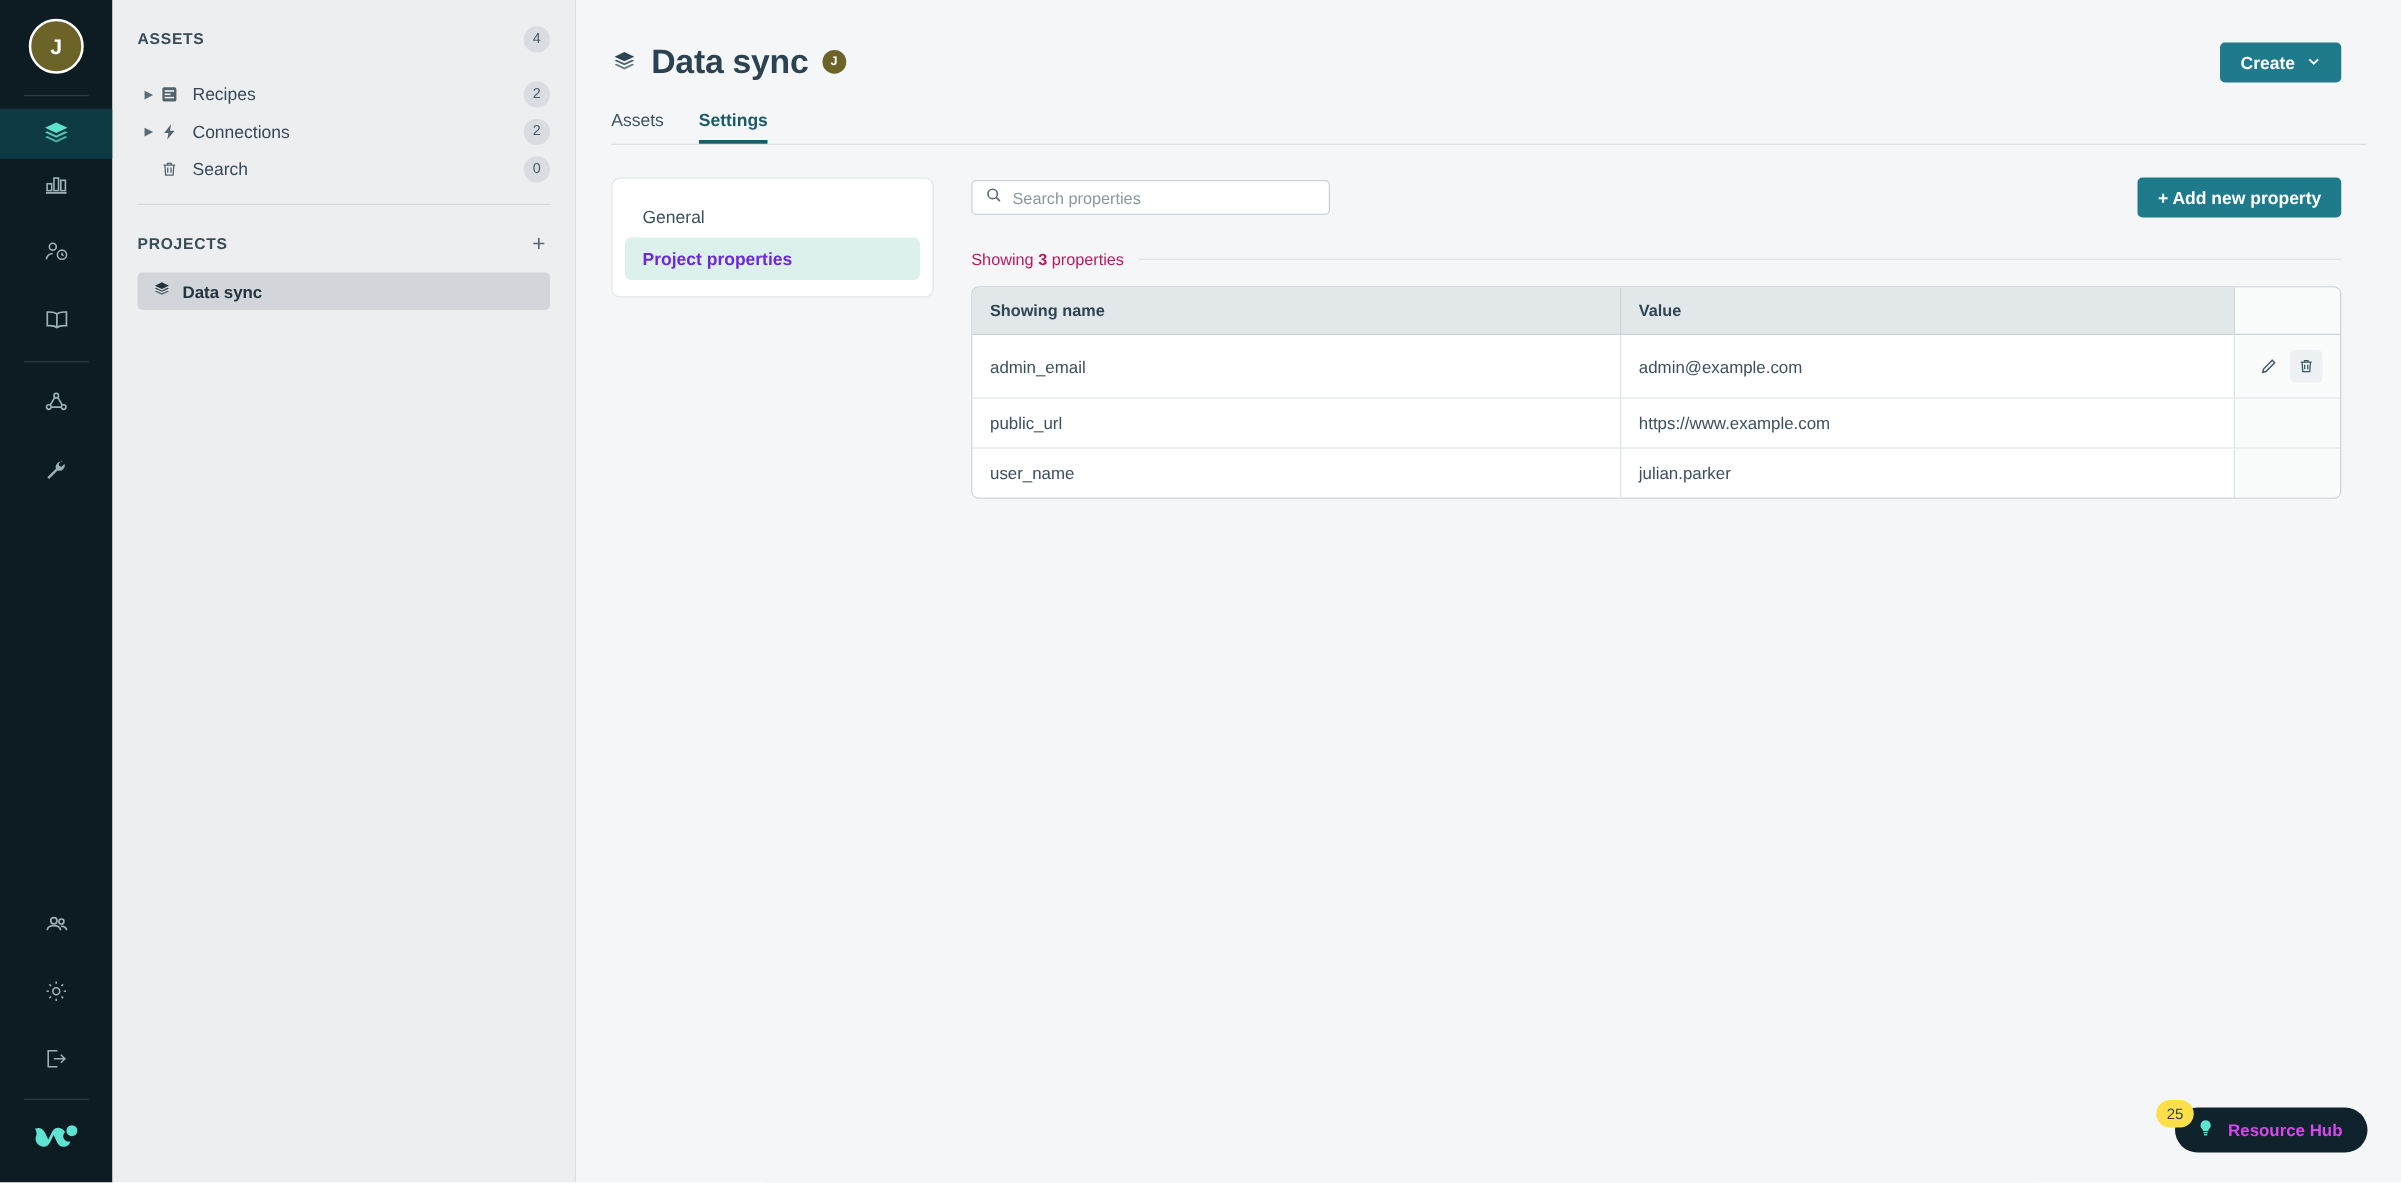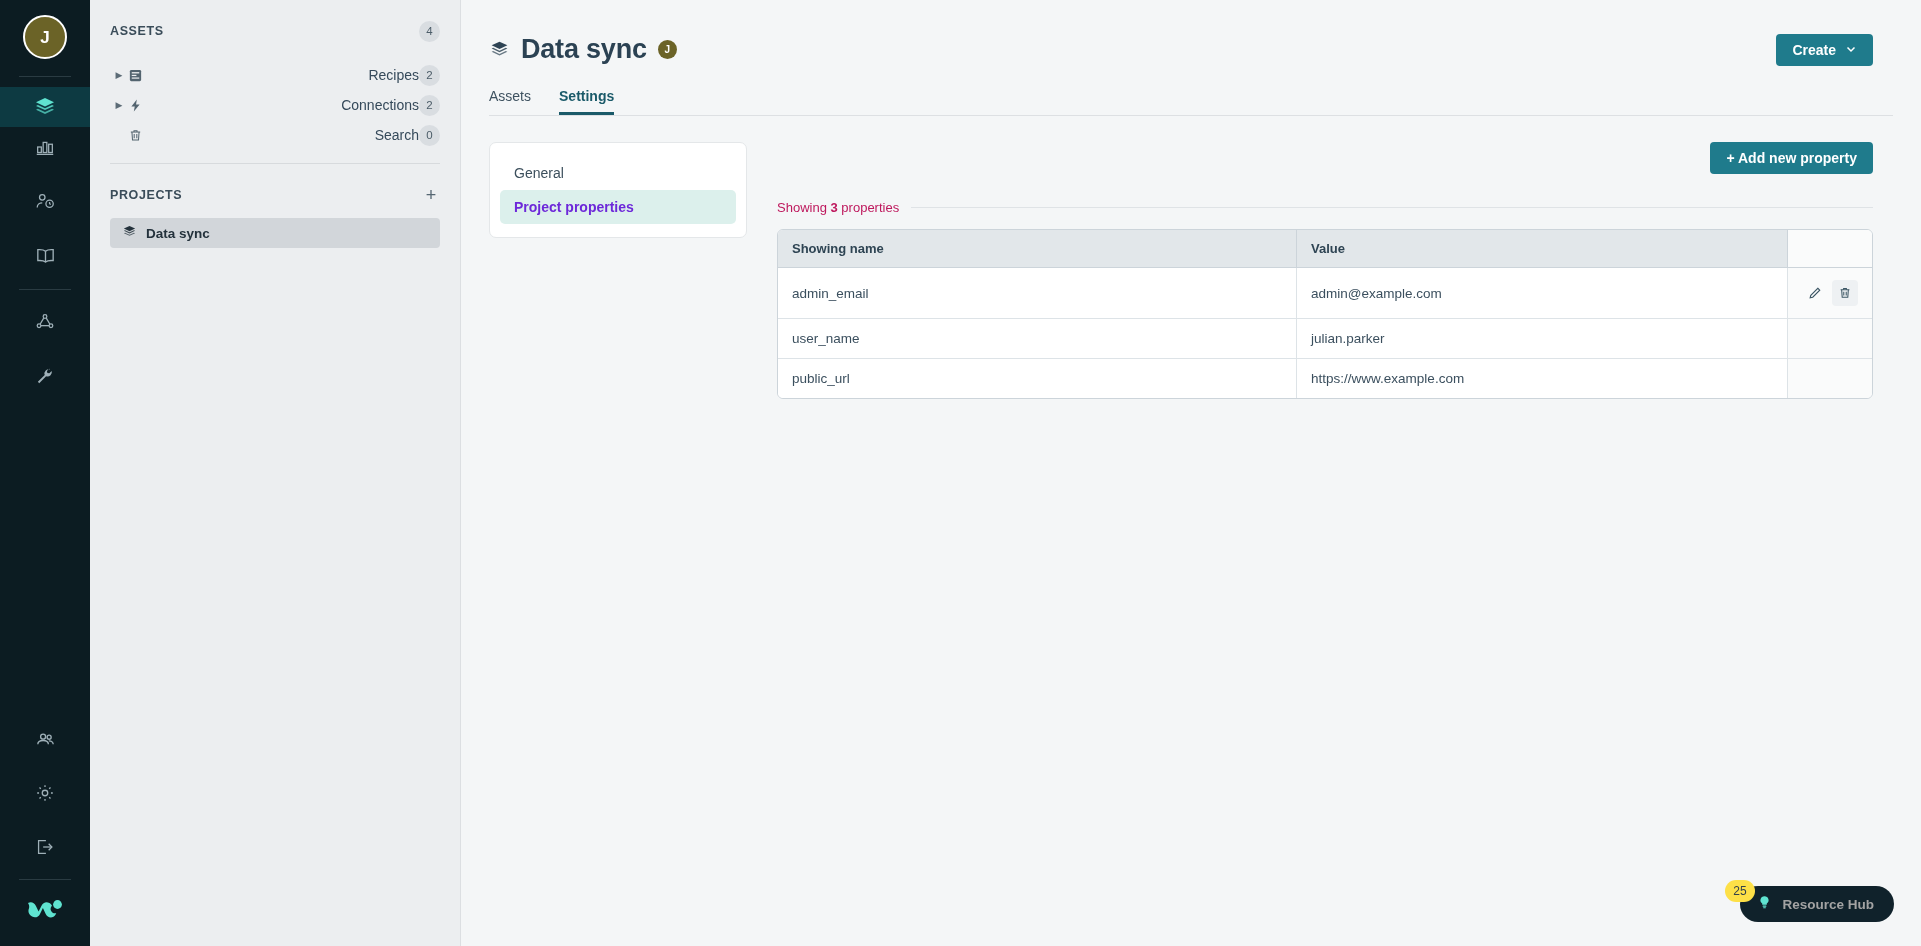--- a/index.html
+++ b/index.html
@@ -61,21 +61,21 @@
     background: #d9dde1; color: #4b5c68;
     font-size: 11.5px; display: flex; align-items: center; justify-content: center;
     padding: 0 6px;
   }
   .tree-item {
     display: flex; align-items: center; height: 30px;
     margin-top: 0px; color: #35495a; font-size: 14px;
   }
   .caret { width: 18px; display: flex; justify-content: center; color: #5c6b76; font-size: 9px; }
   .tree-icon { width: 26px; display: flex; align-items: center; color: #53646f; }
-  .tree-label { flex: 1 1 auto; text-align: right; }
+  .tree-label { flex: 1 1 auto; }
   .hr { height: 1px; background: #d7dadd; margin: 13px 0 0 0; }
   .plus-btn { color: #566773; font-size: 18px; line-height: 1; width: 18px; text-align: center; }
   .proj-item {
     display: flex; align-items: center; gap: 9px;
     height: 30px; border-radius: 4px;
     background: #d2d6da; padding: 0 12px;
     color: #24323c; font-size: 13.5px; font-weight: bold;
     margin-top: 8px;
   }
 
@@ -168,21 +168,21 @@
     width: 26px; height: 26px; border-radius: 4px; color: #3d5765;
     cursor: pointer; vertical-align: middle;
   }
   .act-btn.hover { background: #eef1f3; }
 
   
   .res-hub {
     position: absolute; right: 27px; bottom: 24px;
     height: 36px; border-radius: 18px; background: #10222b;
     display: flex; align-items: center; gap: 9px;
-    padding: 0 20px 0 16px; color: #a3a3a3;
+    padding: 0 20px 0 16px; color: #d946ef;
     font-size: 13.5px; font-weight: bold; cursor: pointer; z-index: 50;
   }
   .res-badge {
     position: absolute; right: 166px; bottom: 44px;
     width: 30px; height: 22px; border-radius: 11px;
     background: #fde047; color: #33414a;
     font-size: 12px; display: flex; align-items: center; justify-content: center;
     z-index: 51;
   }
 </style>
@@ -400,20 +400,29 @@
 
     <div class="body">
 
       <div class="settings-card">
         <div class="settings-nav-item">General</div>
         <div class="settings-nav-item active">Project properties</div>
       </div>
 
       <div class="props">
         <div class="props-top">
+          <div class="search-box">
+            <span>
+              <svg width="14" height="14" viewBox="0 0 16 16" fill="none" stroke="#5d6d78" stroke-width="1.5">
+                <circle cx="7" cy="7" r="4.3"></circle>
+                  <line x1="10.2" y1="10.2" x2="13.6" y2="13.6"></line>
+              </svg>
+            </span>
+            <input type="text" placeholder="Search properties" style="">
+          </div>
           <div class="props-top-spacer"></div>
           <button class="btn-teal">+ Add new property</button>
         </div>
 
         <div class="showing-row">
           <span class="showing-text"><span>Showing</span> <b>3</b> <span>properties</span></span>
           <span class="showing-rule"></span>
         </div>
 
         <table class="props-table">
@@ -438,27 +447,27 @@
                   <svg width="14" height="14" viewBox="0 0 16 16" fill="none" stroke="currentColor" stroke-width="1.2">
                     <path d="M3 4.3h10"></path>
                       <path d="M6.4 4.3V2.9h3.2v1.4"></path>
                     <path d="M4.2 4.3l.6 8.6h6.4l.6-8.6"></path>
                       <path d="M6.6 6.6v4.2M9.4 6.6v4.2"></path>
                   </svg>
                 </span>
               </td>
             </tr>
             <tr>
-              <td>user_name</td>
-              <td>julian.parker</td>
+              <td>public_url</td>
+              <td>https://www.example.com</td>
               <td class="actions-cell col-actions"></td>
             </tr>
             <tr>
-              <td>public_url</td>
-              <td>https://www.example.com</td>
+              <td>user_name</td>
+              <td>julian.parker</td>
               <td class="actions-cell col-actions"></td>
             </tr>
           </tbody>
         </table>
       </div>
     </div>
 
     <div class="res-badge">25</div>
     <div class="res-hub">
       <span>

